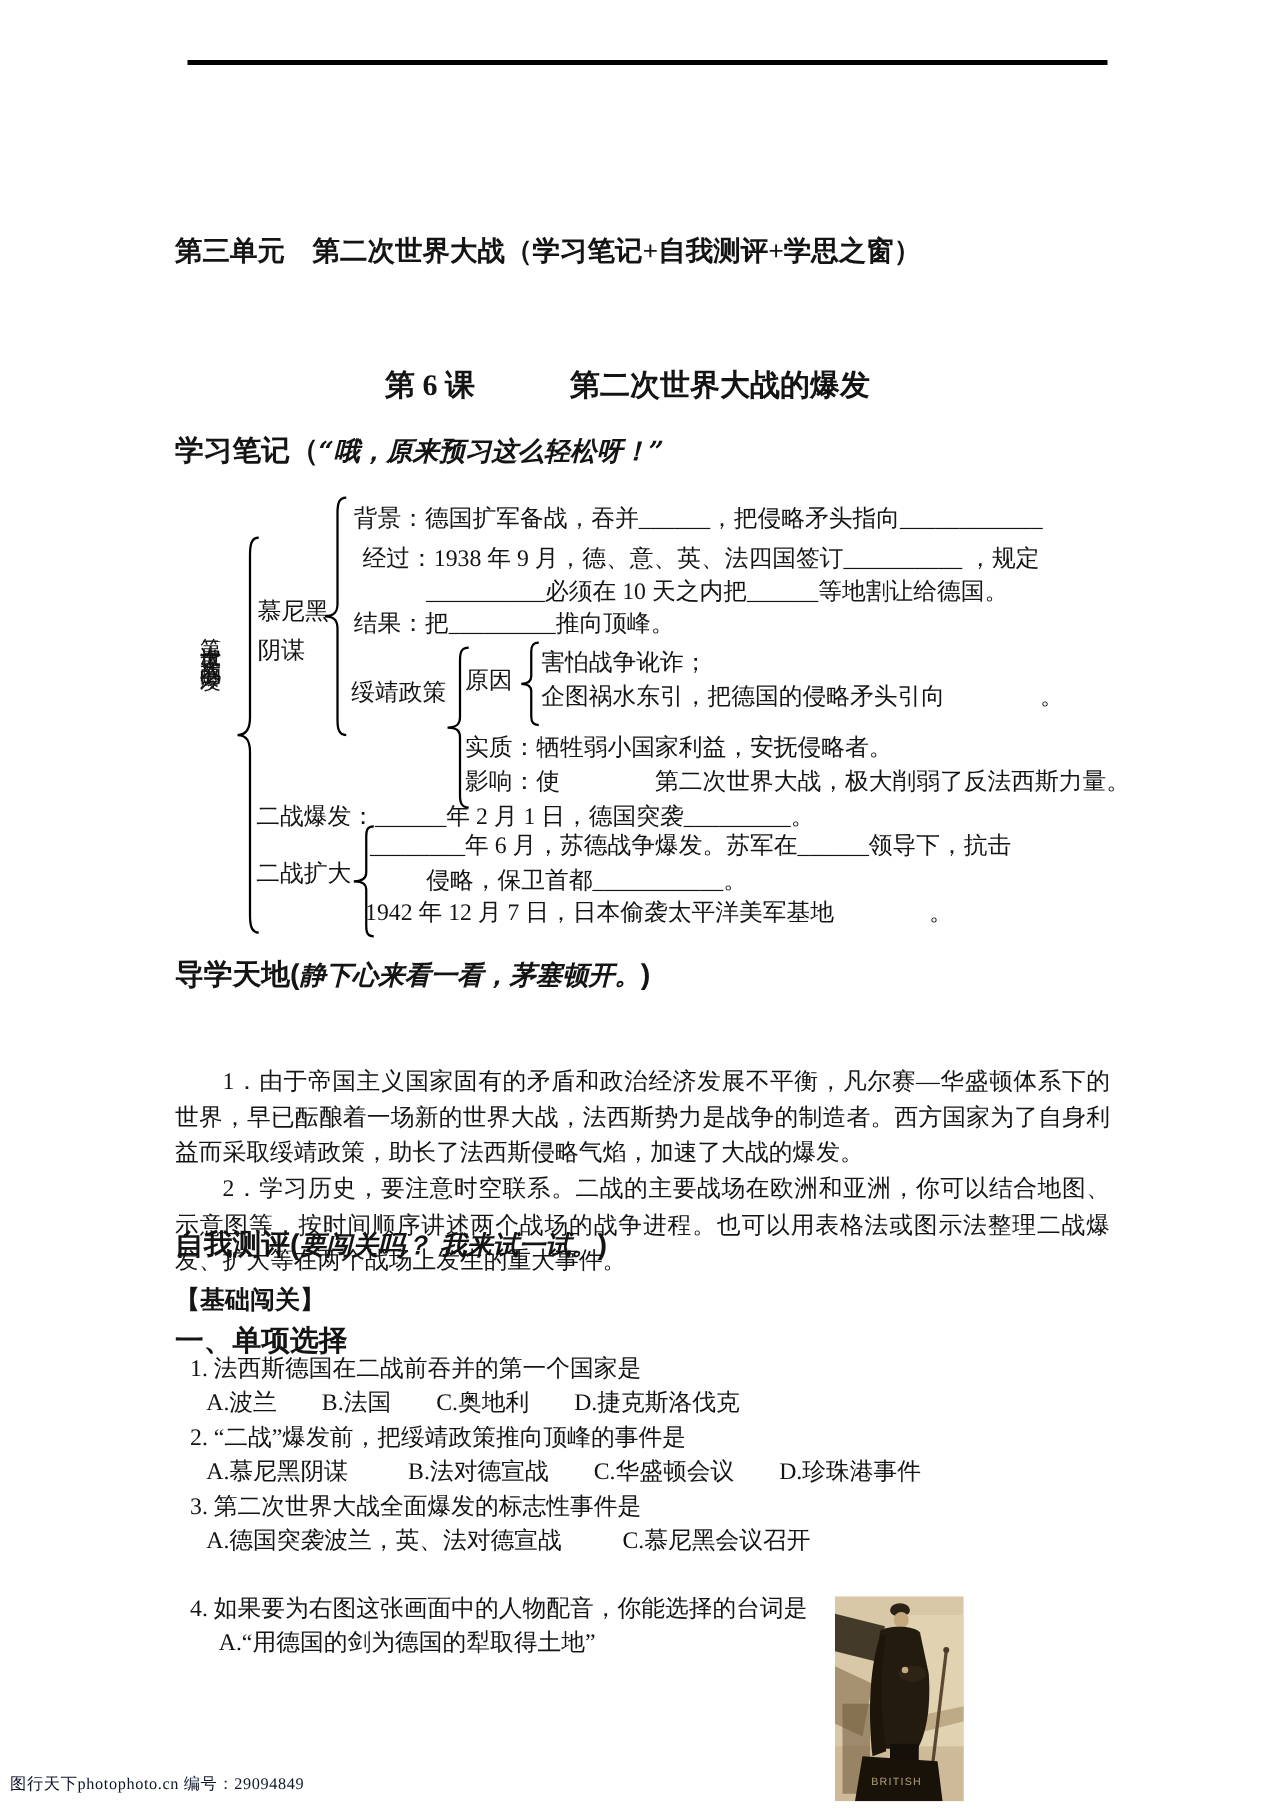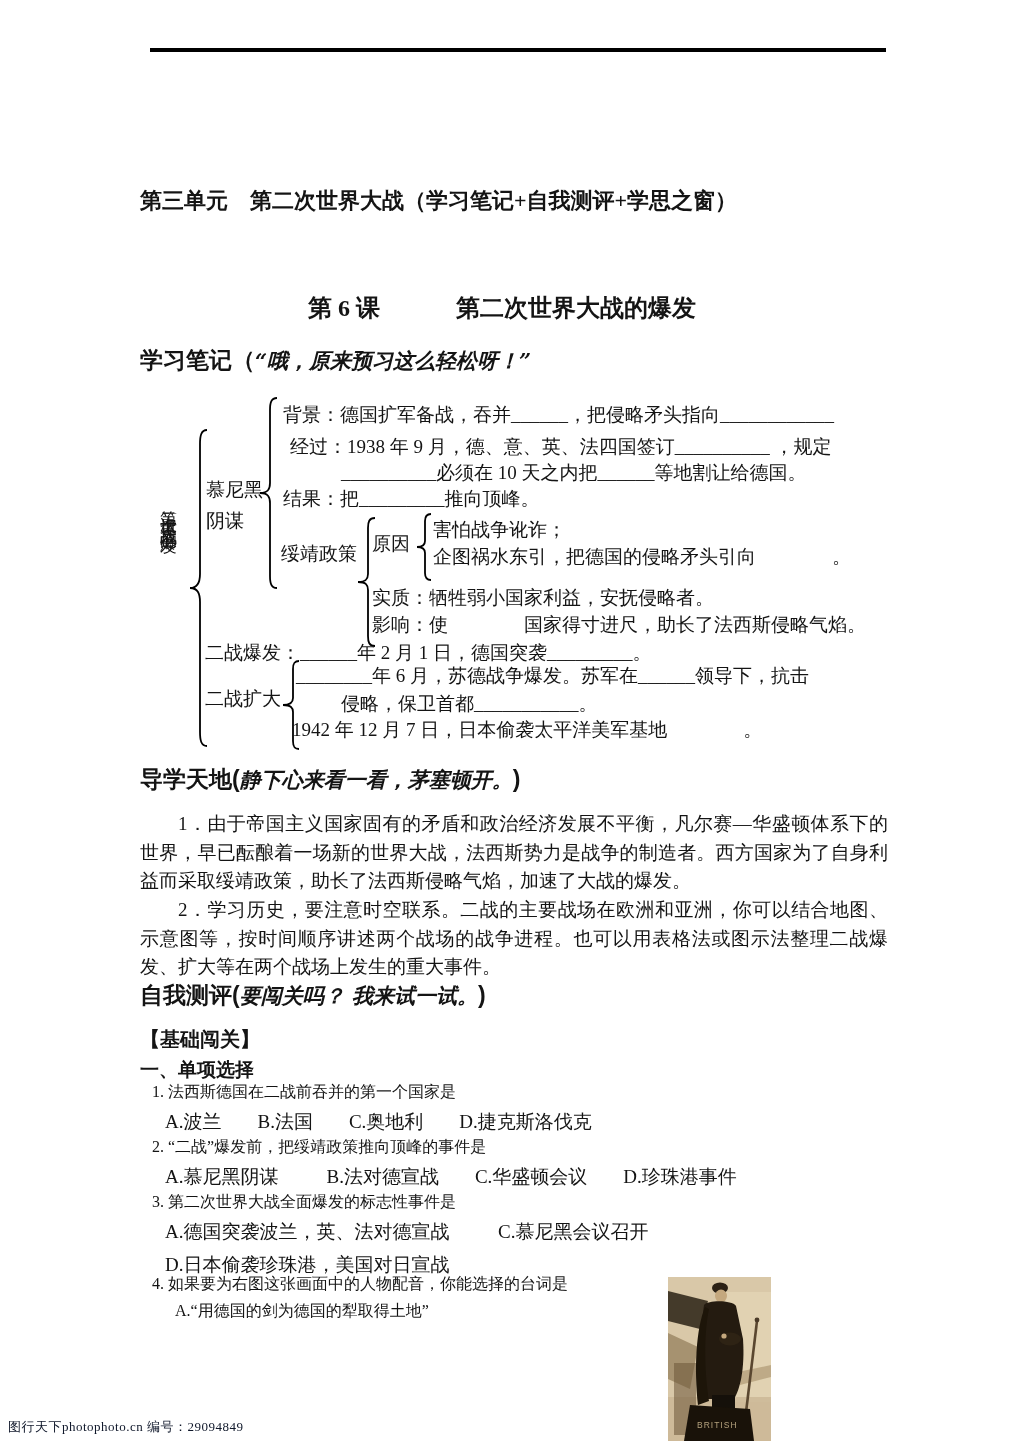--- a/index.html
+++ b/index.html
@@ -2,32 +2,32 @@
 <html><head>
 <meta charset="utf-8">
 <style>
   html,body{margin:0;padding:0;}
   body{
     width:1023px;height:1449px;position:relative;background:#ffffff;
     font-family:"Liberation Serif","DejaVu Serif",serif;color:#141414;
     overflow:hidden;
   }
   .abs{position:absolute;white-space:nowrap;}
-  .wrap{position:absolute;white-space:normal;}
+  .wrap{position:absolute;white-space:normal;margin-top:42px;}
   .hd{font-family:"Liberation Sans","DejaVu Sans",sans-serif;font-weight:bold;}
   .serifb{font-weight:bold;}
   .script{font-style:italic;font-weight:bold;font-family:"DejaVu Serif",serif;}
   .dg{font-size:19px;}
   .rule{position:absolute;background:#000;}
   .vert{
     writing-mode:vertical-rl;text-orientation:upright;
     letter-spacing:3px;font-size:17px;line-height:22px;
   }
   .para{font-size:19px;line-height:28.5px;text-indent:2em;text-align:justify;}
-  .q{font-size:16px;}
+  .q{font-size:19px;}
   .optrow .opt{display:inline-block;margin-right:32px;font-size:19px;}
   .optgrid{display:grid;grid-template-columns:333px auto;row-gap:7px;}
   .optgrid .opt{font-size:19px;}
   .brace path{fill:none;stroke:#000;stroke-width:1.8;}
   .watermark{
     font-family:Liberation Serif, serif;
     color:#0f172a;font-size:13px;letter-spacing:0.5px;
   }
 </style>
 </head>
@@ -73,21 +73,21 @@
 
 <div class="abs dg" style="left:372px;top:531px;">原因</div>
 
 <svg class="abs brace" style="left:414px;top:512px;" width="20" height="70" viewBox="0 0 20 70">
   <path d="M17 2 C12 2 11 5 11 9 L11 29 C11 32 9 35 3 35 C9 35 11 38 11 41 L11 61 C11 65 12 68 17 68"></path>
 </svg>
 
 <div class="abs dg" style="left:433px;top:517px;">害怕战争讹诈；</div>
 <div class="abs dg" style="left:433px;top:544px;">企图祸水东引，把德国的侵略矛头引向　　　　。</div>
 <div class="abs dg" style="left:372px;top:585px;">实质：牺牲弱小国家利益，安抚侵略者。</div>
-<div class="abs dg" style="left:372px;top:612px;">影响：使　　　　国家得寸进尺，助长了法西斯侵略气焰。</div>
+<div class="abs dg" style="left:372px;top:612px;">影响：使　　　　第二次世界大战，极大削弱了反法西斯力量。</div>
 
 <div class="abs dg" style="left:205px;top:640px;">二战爆发：______年 2 月 1 日，德国突袭_________。</div>
 
 <div class="abs dg" style="left:205px;top:686px;">二战扩大</div>
 
 <svg class="abs brace" style="left:279px;top:659px;" width="24" height="92" viewBox="0 0 24 92">
   <path d="M20 2 C15 2 14 5 14 10 L14 39 C14 43 12 46 4 46 C12 46 14 49 14 53 L14 82 C14 87 15 90 20 90"></path>
 </svg>
 
 <div class="abs dg" style="left:296px;top:663px;">________年 6 月，苏德战争爆发。苏军在______领导下，抗击</div>
@@ -99,21 +99,21 @@
 </div>
 
 <div class="wrap para" style="left:140px;top:810px;width:748px;">1．由于帝国主义国家固有的矛盾和政治经济发展不平衡，凡尔赛—华盛顿体系下的世界，早已酝酿着一场新的世界大战，法西斯势力是战争的制造者。西方国家为了自身利益而采取绥靖政策，助长了法西斯侵略气焰，加速了大战的爆发。</div>
 <div class="wrap para" style="left:140px;top:896px;width:748px;">2．学习历史，要注意时空联系。二战的主要战场在欧洲和亚洲，你可以结合地图、示意图等，按时间顺序讲述两个战场的战争进程。也可以用表格法或图示法整理二战爆发、扩大等在两个战场上发生的重大事件。</div>
 
 <div class="abs" style="left:140px;top:980px;">
   <span class="hd" style="font-size:23px;">自我测评(</span><span class="script" style="font-size:21px;">要闯关吗？ 我来试一试。</span><span class="hd" style="font-size:23px;">)</span>
 </div>
 
 <div class="abs hd" style="left:140px;top:1026px;font-size:20px;">【基础闯关】</div>
-<div class="abs hd" style="left:140px;top:1057px;font-size:19px;">一、单项选择</div>
+<div class="abs hd" style="left:140px;top:1057px;font-size:23px;">一、单项选择</div>
 
 <div class="abs q" style="left:152px;top:1082px;">1. 法西斯德国在二战前吞并的第一个国家是</div>
 <div class="abs optrow" style="left:165px;top:1109px;">
   <span class="opt">A.波兰</span>
   <span class="opt">B.法国</span>
   <span class="opt">C.奥地利</span>
   <span class="opt">D.捷克斯洛伐克</span>
 </div>
 
 <div class="abs q" style="left:152px;top:1137px;">2. “二战”爆发前，把绥靖政策推向顶峰的事件是</div>
@@ -121,21 +121,20 @@
   <span class="opt" style="margin-right:44px;">A.慕尼黑阴谋</span>
   <span class="opt">B.法对德宣战</span>
   <span class="opt">C.华盛顿会议</span>
   <span class="opt">D.珍珠港事件</span>
 </div>
 
 <div class="abs q" style="left:152px;top:1192px;">3. 第二次世界大战全面爆发的标志性事件是</div>
 <div class="abs optgrid" style="left:165px;top:1219px;">
   <span class="opt">A.德国突袭波兰，英、法对德宣战</span>
   <span class="opt">C.慕尼黑会议召开</span>
-  <span class="opt">D.日本偷袭珍珠港，美国对日宣战</span>
 </div>
 
 <div class="abs q" style="left:152px;top:1274px;">4. 如果要为右图这张画面中的人物配音，你能选择的台词是</div>
 <div class="abs q" style="left:175px;top:1301px;">A.“用德国的剑为德国的犁取得土地”</div>
 
 <svg class="abs" style="left:668px;top:1277px;" width="103" height="164" viewBox="0 0 103 164">
   <rect x="0" y="0" width="103" height="164" fill="#d9c8a8"></rect>
   <rect x="55" y="15" width="48" height="110" fill="#e4d5b7" opacity="0.7"></rect>
   <rect x="0" y="120" width="103" height="44" fill="#cbb795" opacity="0.8"></rect>
 

